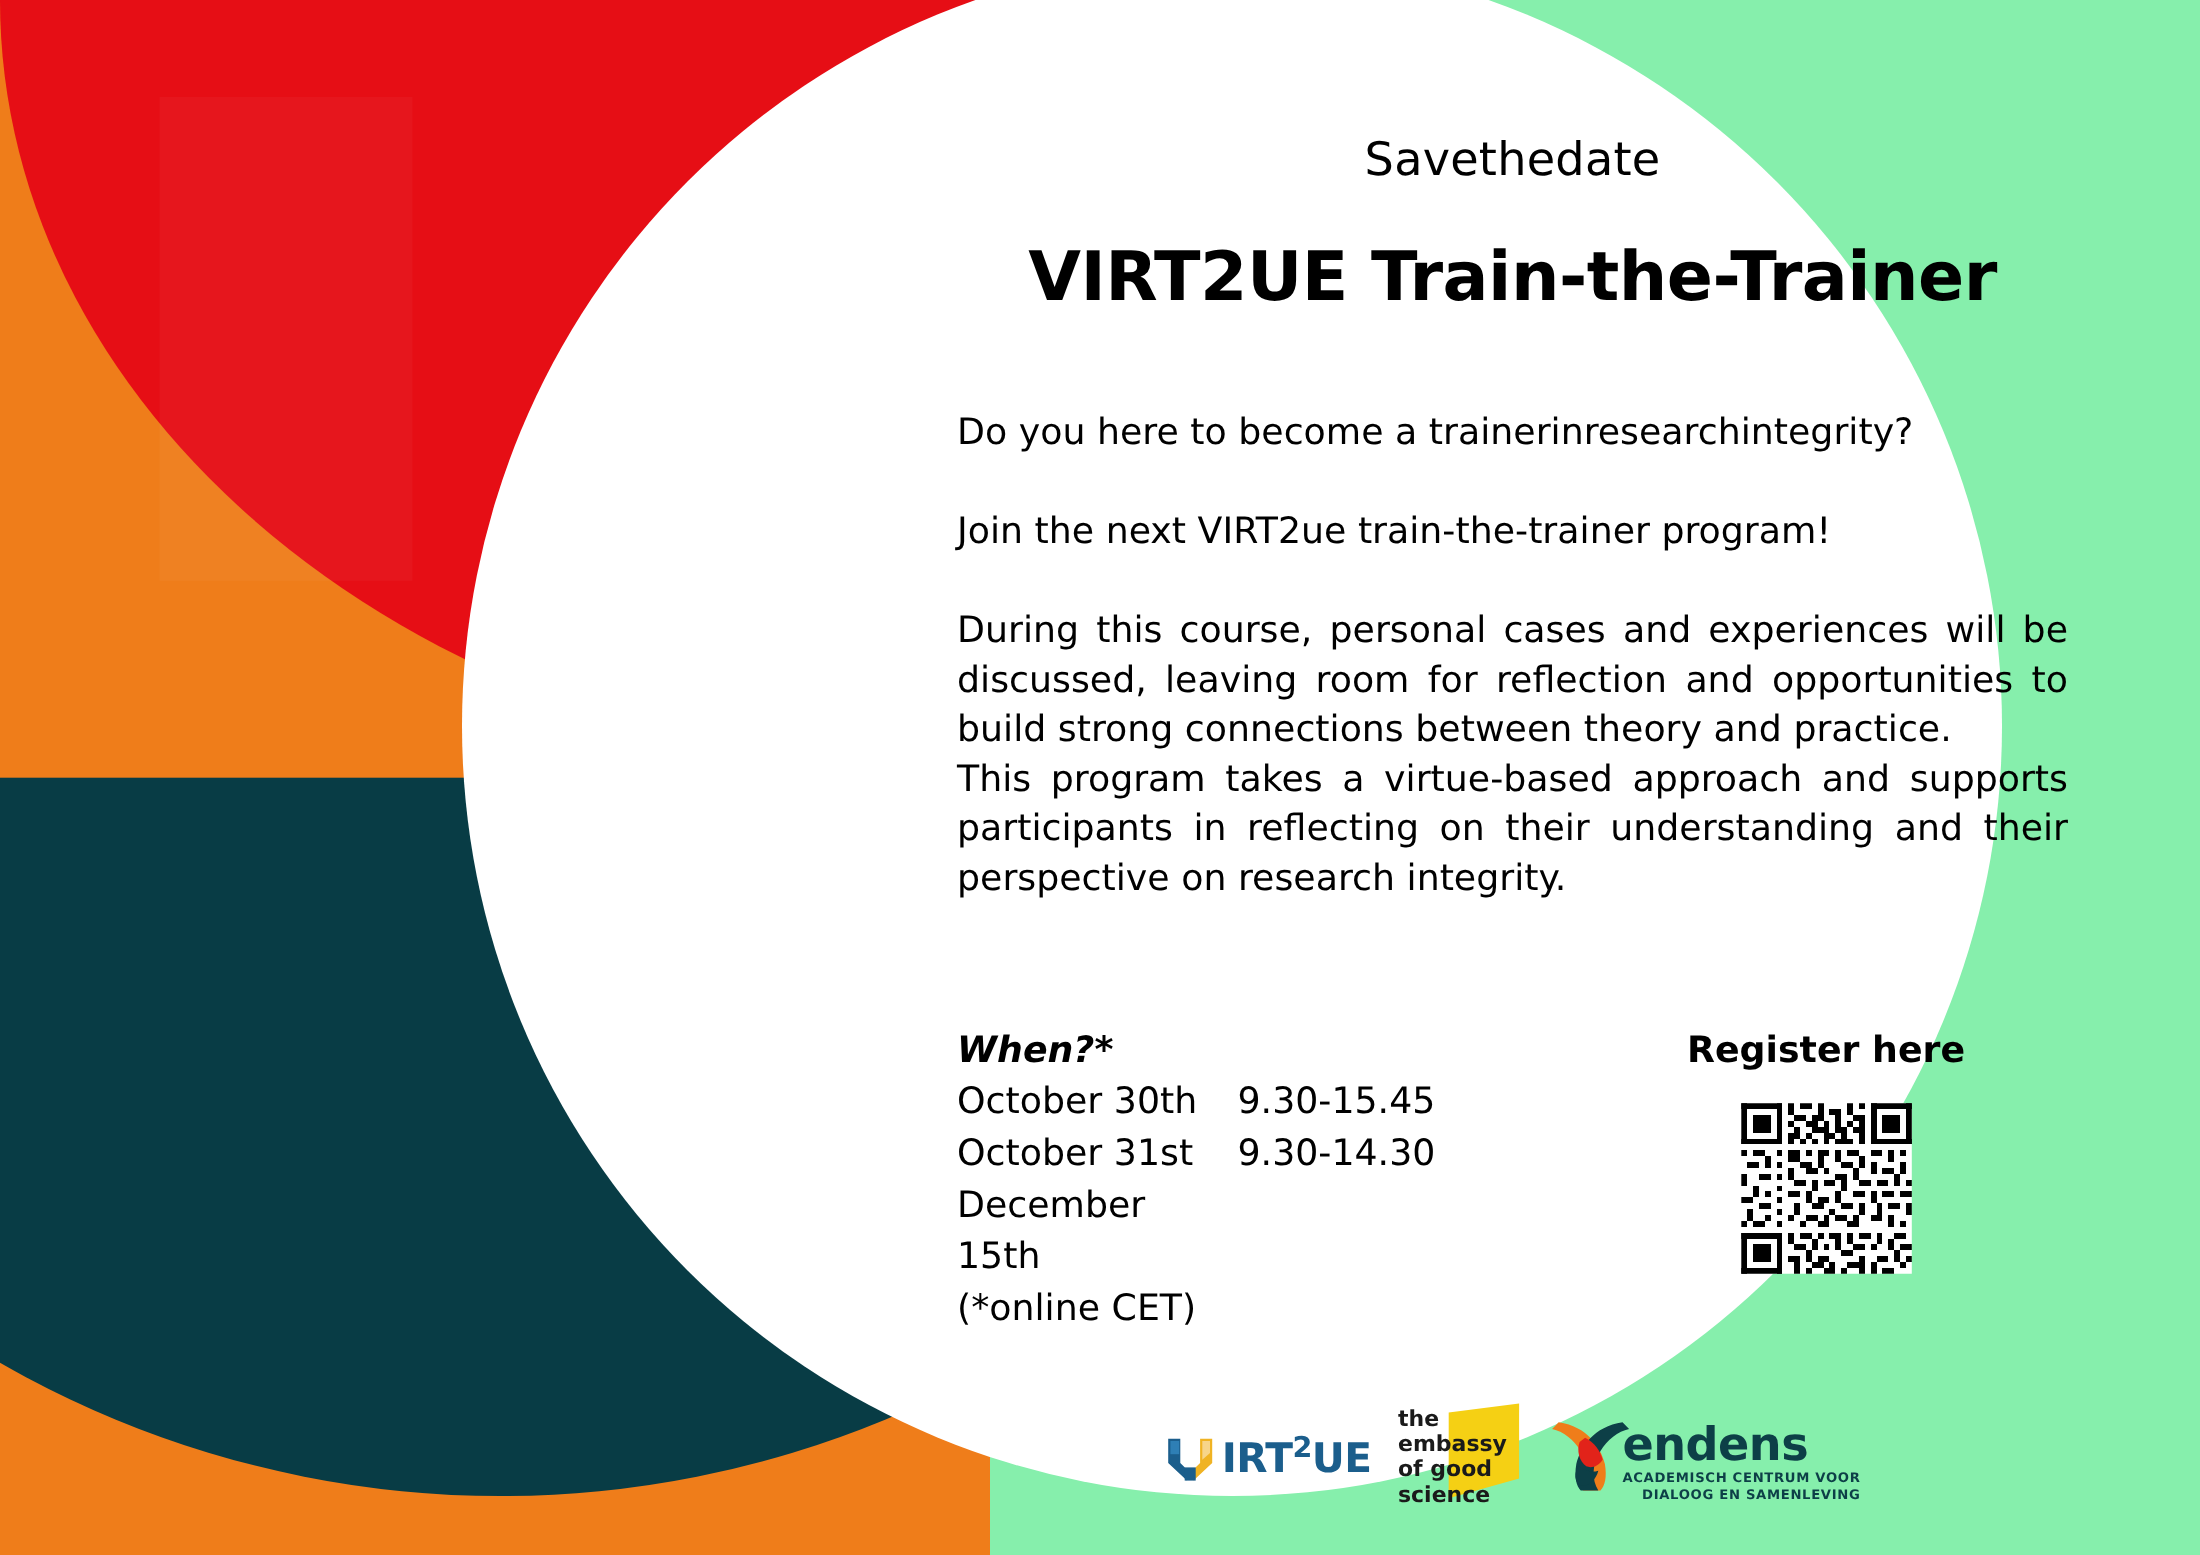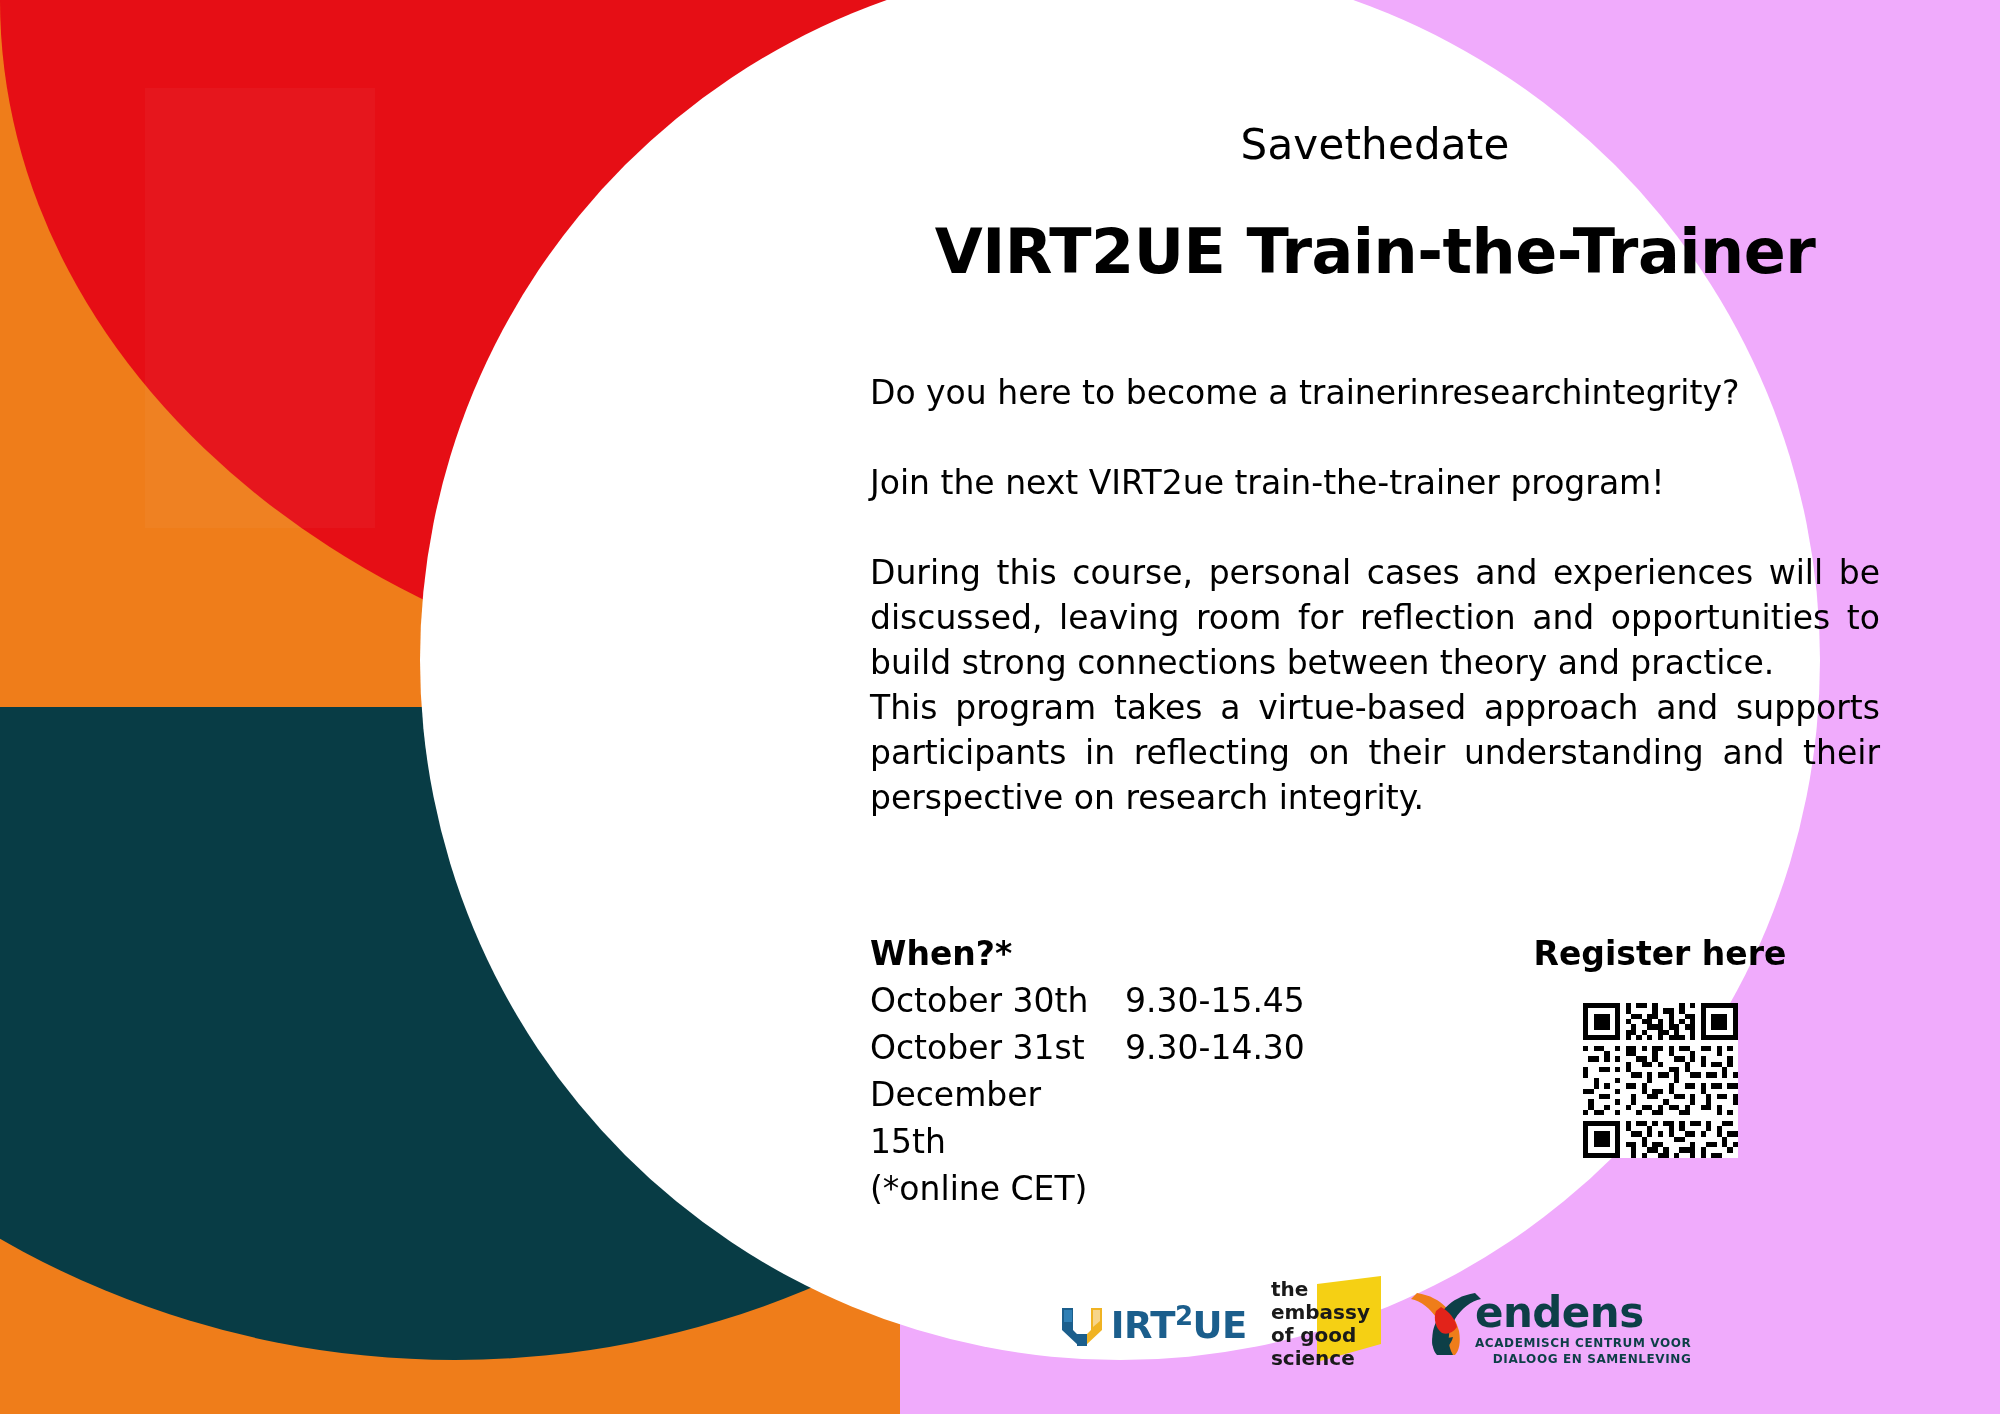--- a/index.html
+++ b/index.html
@@ -13,21 +13,21 @@
 
   body {
     font-family: "DejaVu Sans", "Liberation Sans", sans-serif;
     background: #ffffff;
   }
 
   .poster {
     position: relative;
     width: 2000px;
     height: 1414px;
-    background: #f0abfc;
+    background: #86efac;
     overflow: hidden;
   }
 
   
   .bg-art {
     position: absolute;
     left: 0;
     top: 0;
     width: 900px;
     height: 1414px;
@@ -148,20 +148,21 @@
     position: absolute;
     left: 0;
     top: 0;
     width: 520px;
   }
   .when-title {
     font-size: 33px;
     font-weight: 700;
     color: #000000;
     line-height: 47px;
+    font-style: italic;
   }
   .when-row {
     display: flex;
     font-size: 33px;
     line-height: 47px;
     color: #000000;
   }
   .when-date { width: 255px; flex: none; }
   .when-time { flex: none; }
   .when-note { font-size: 33px; line-height: 47px; color: #000000; }

